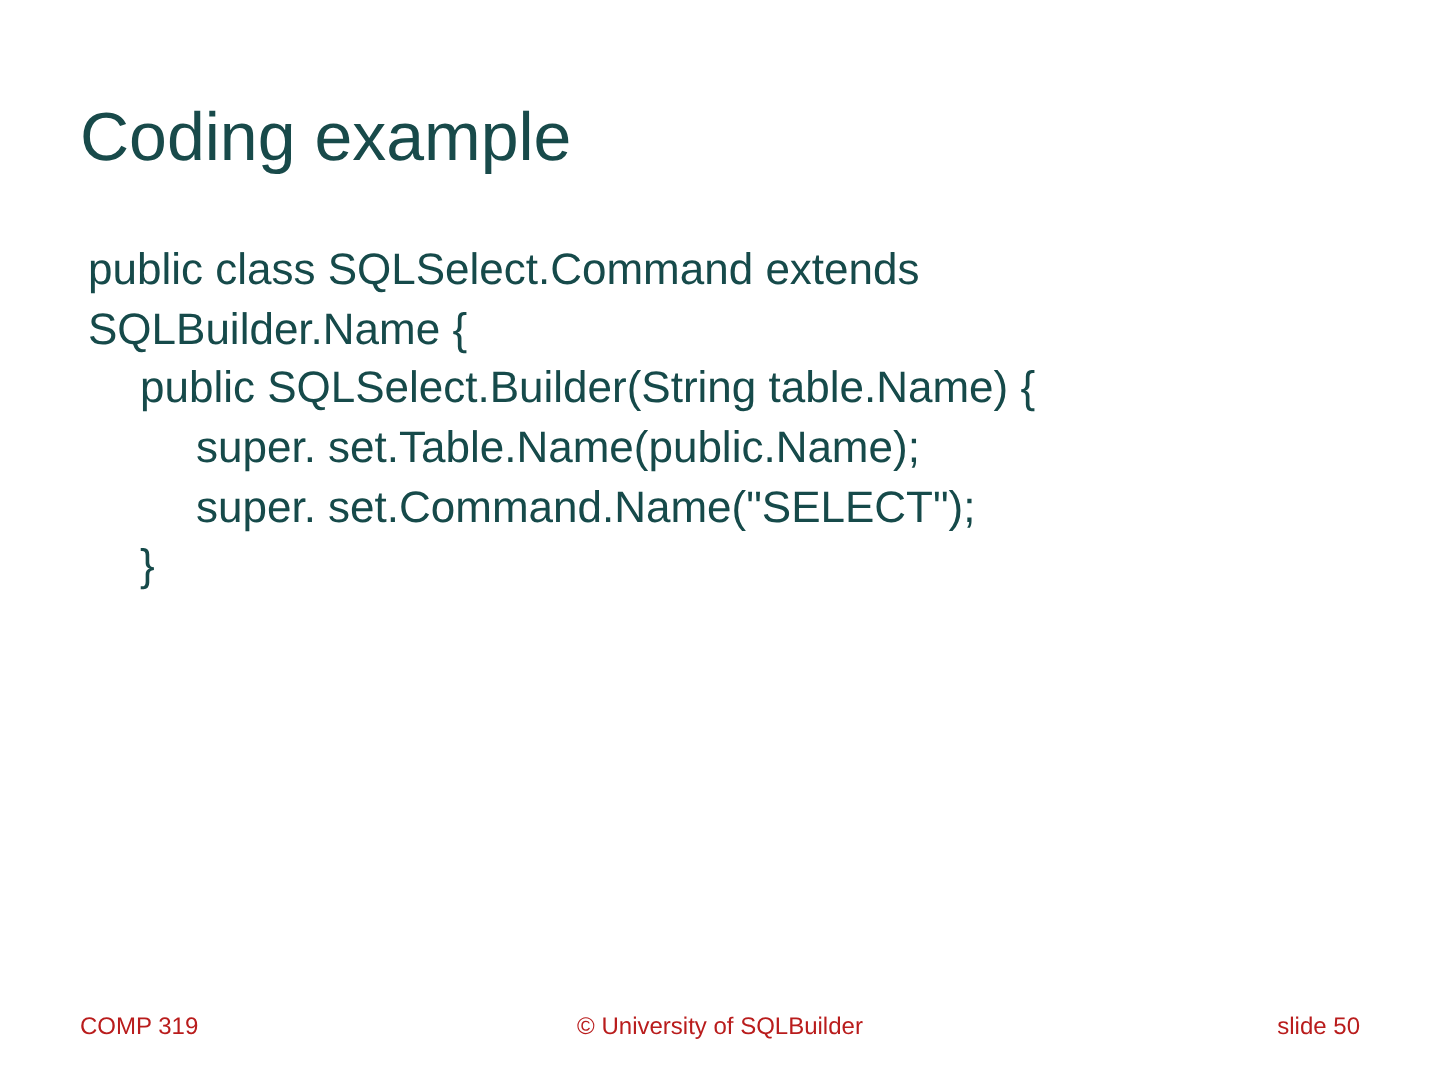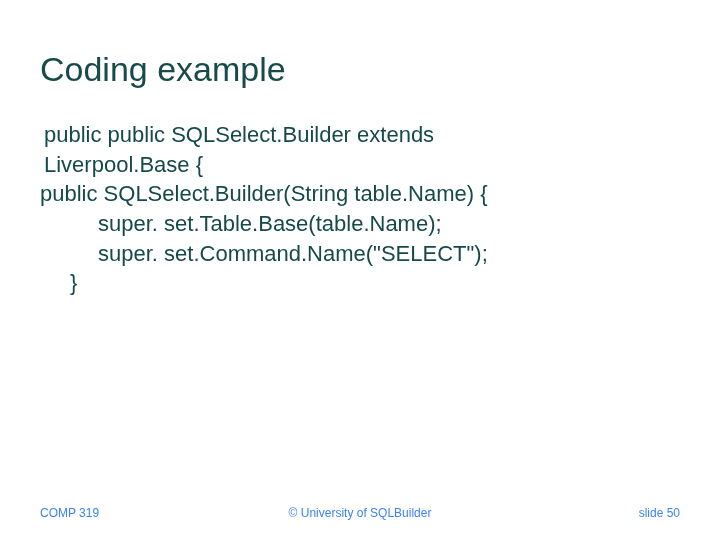--- a/index.html
+++ b/index.html
@@ -31,31 +31,31 @@
     position: absolute;
     top: 120px;
     left: 40px;
     right: 40px;
     font-size: 22px;
     line-height: 1.35;
     color: #164a4a;
   }
   .body .line0 { margin-left: 4px; }
   .body .line1 { margin-left: 4px; }
-  .body .line2 { }
+  .body .line2 { margin-left: 30px; }
   .body .line3 { margin-left: 58px; }
   .body .line4 { margin-left: 58px; }
   .body .line5 { margin-left: 30px; }
   .footer {
     position: absolute;
     bottom: 20px;
     left: 40px;
     right: 40px;
     font-size: 12px;
-    color: #3b82f6;
+    color: #b91c1c;
     display: flex;
     justify-content: space-between;
     align-items: baseline;
   }
   .footer .center {
     position: absolute;
     left: 0;
     right: 0;
     text-align: center;
   }
@@ -65,24 +65,24 @@
   }
 </style>
 </head>
 <body>
 
 <div class="slide">
 
   <div class="title">Coding example</div>
 
   <div class="body">
-    <div class="line0">public public SQLSelect.Builder extends</div>
-    <div class="line1">Liverpool.Base {</div>
+    <div class="line0">public class SQLSelect.Command extends</div>
+    <div class="line1">SQLBuilder.Name {</div>
     <div class="line2">public SQLSelect.Builder(String table.Name) {</div>
-    <div class="line3">super. set.Table.Base(table.Name);</div>
+    <div class="line3">super. set.Table.Name(public.Name);</div>
     <div class="line4">super. set.Command.Name("SELECT");</div>
     <div class="line5">}</div>
   </div>
 
   <div class="footer">
     <span class="left">COMP 319</span>
     <span class="center">© University of SQLBuilder</span>
     <span class="right">slide  50</span>
   </div>
 

